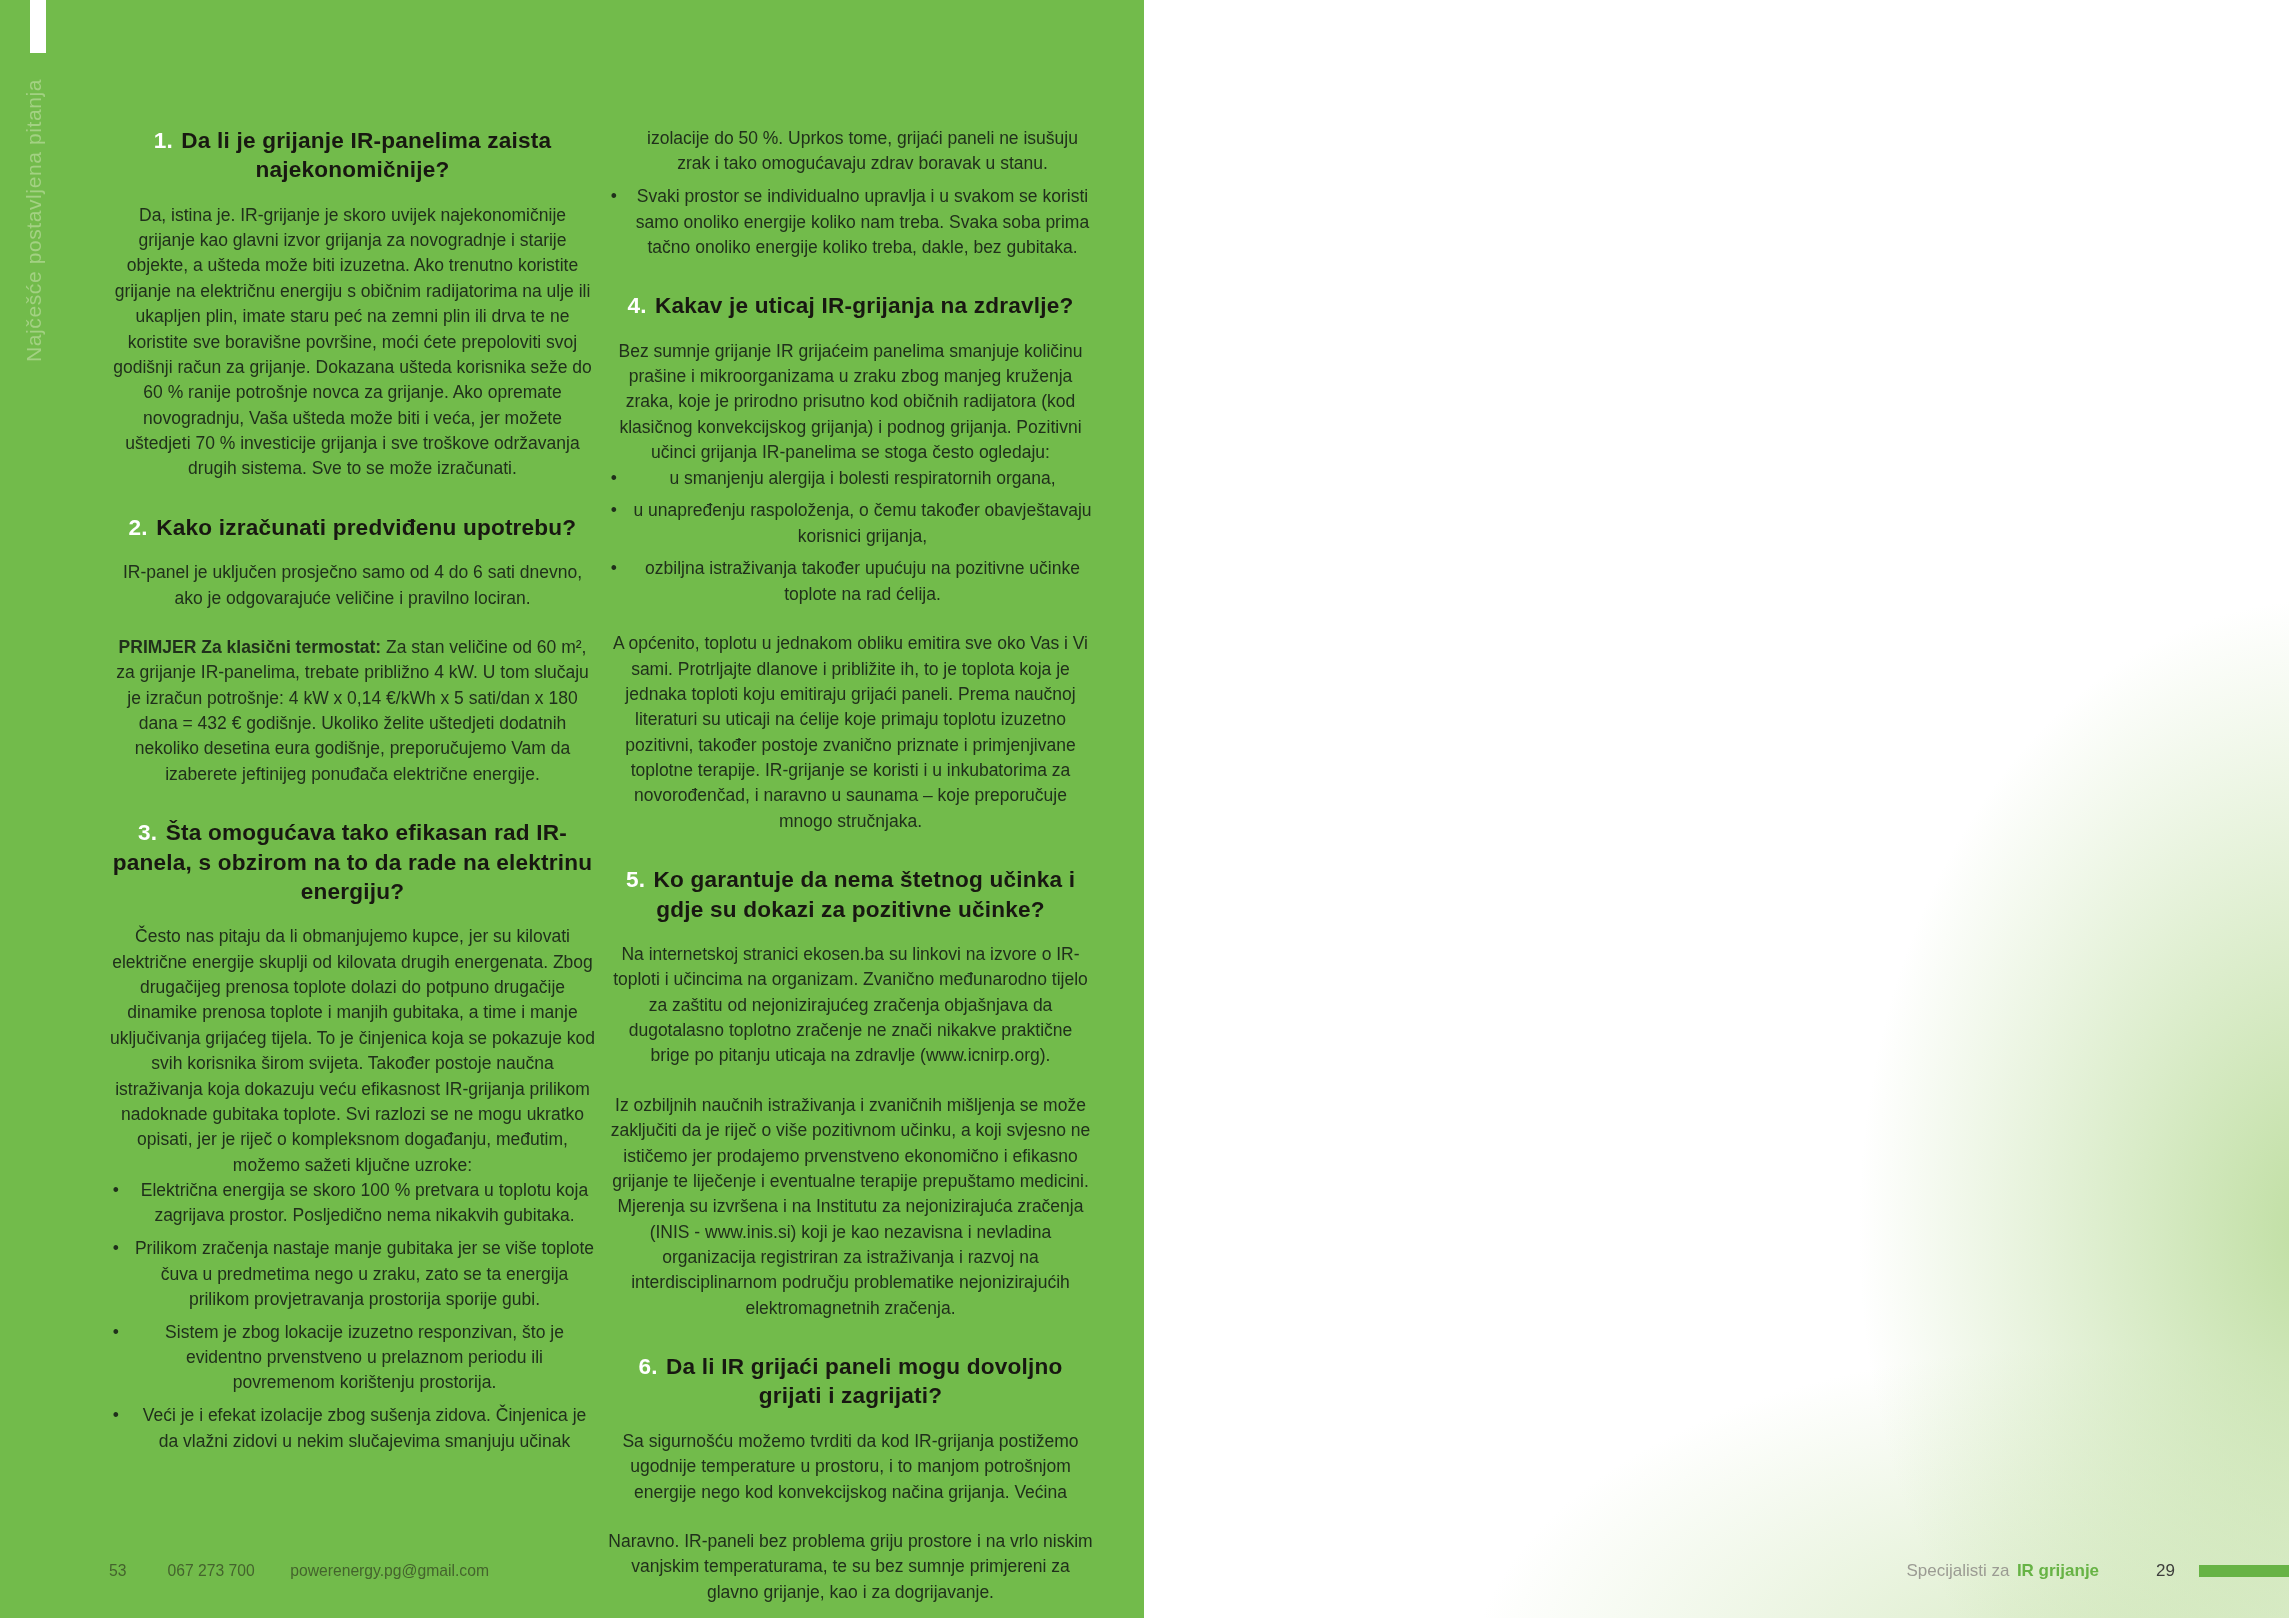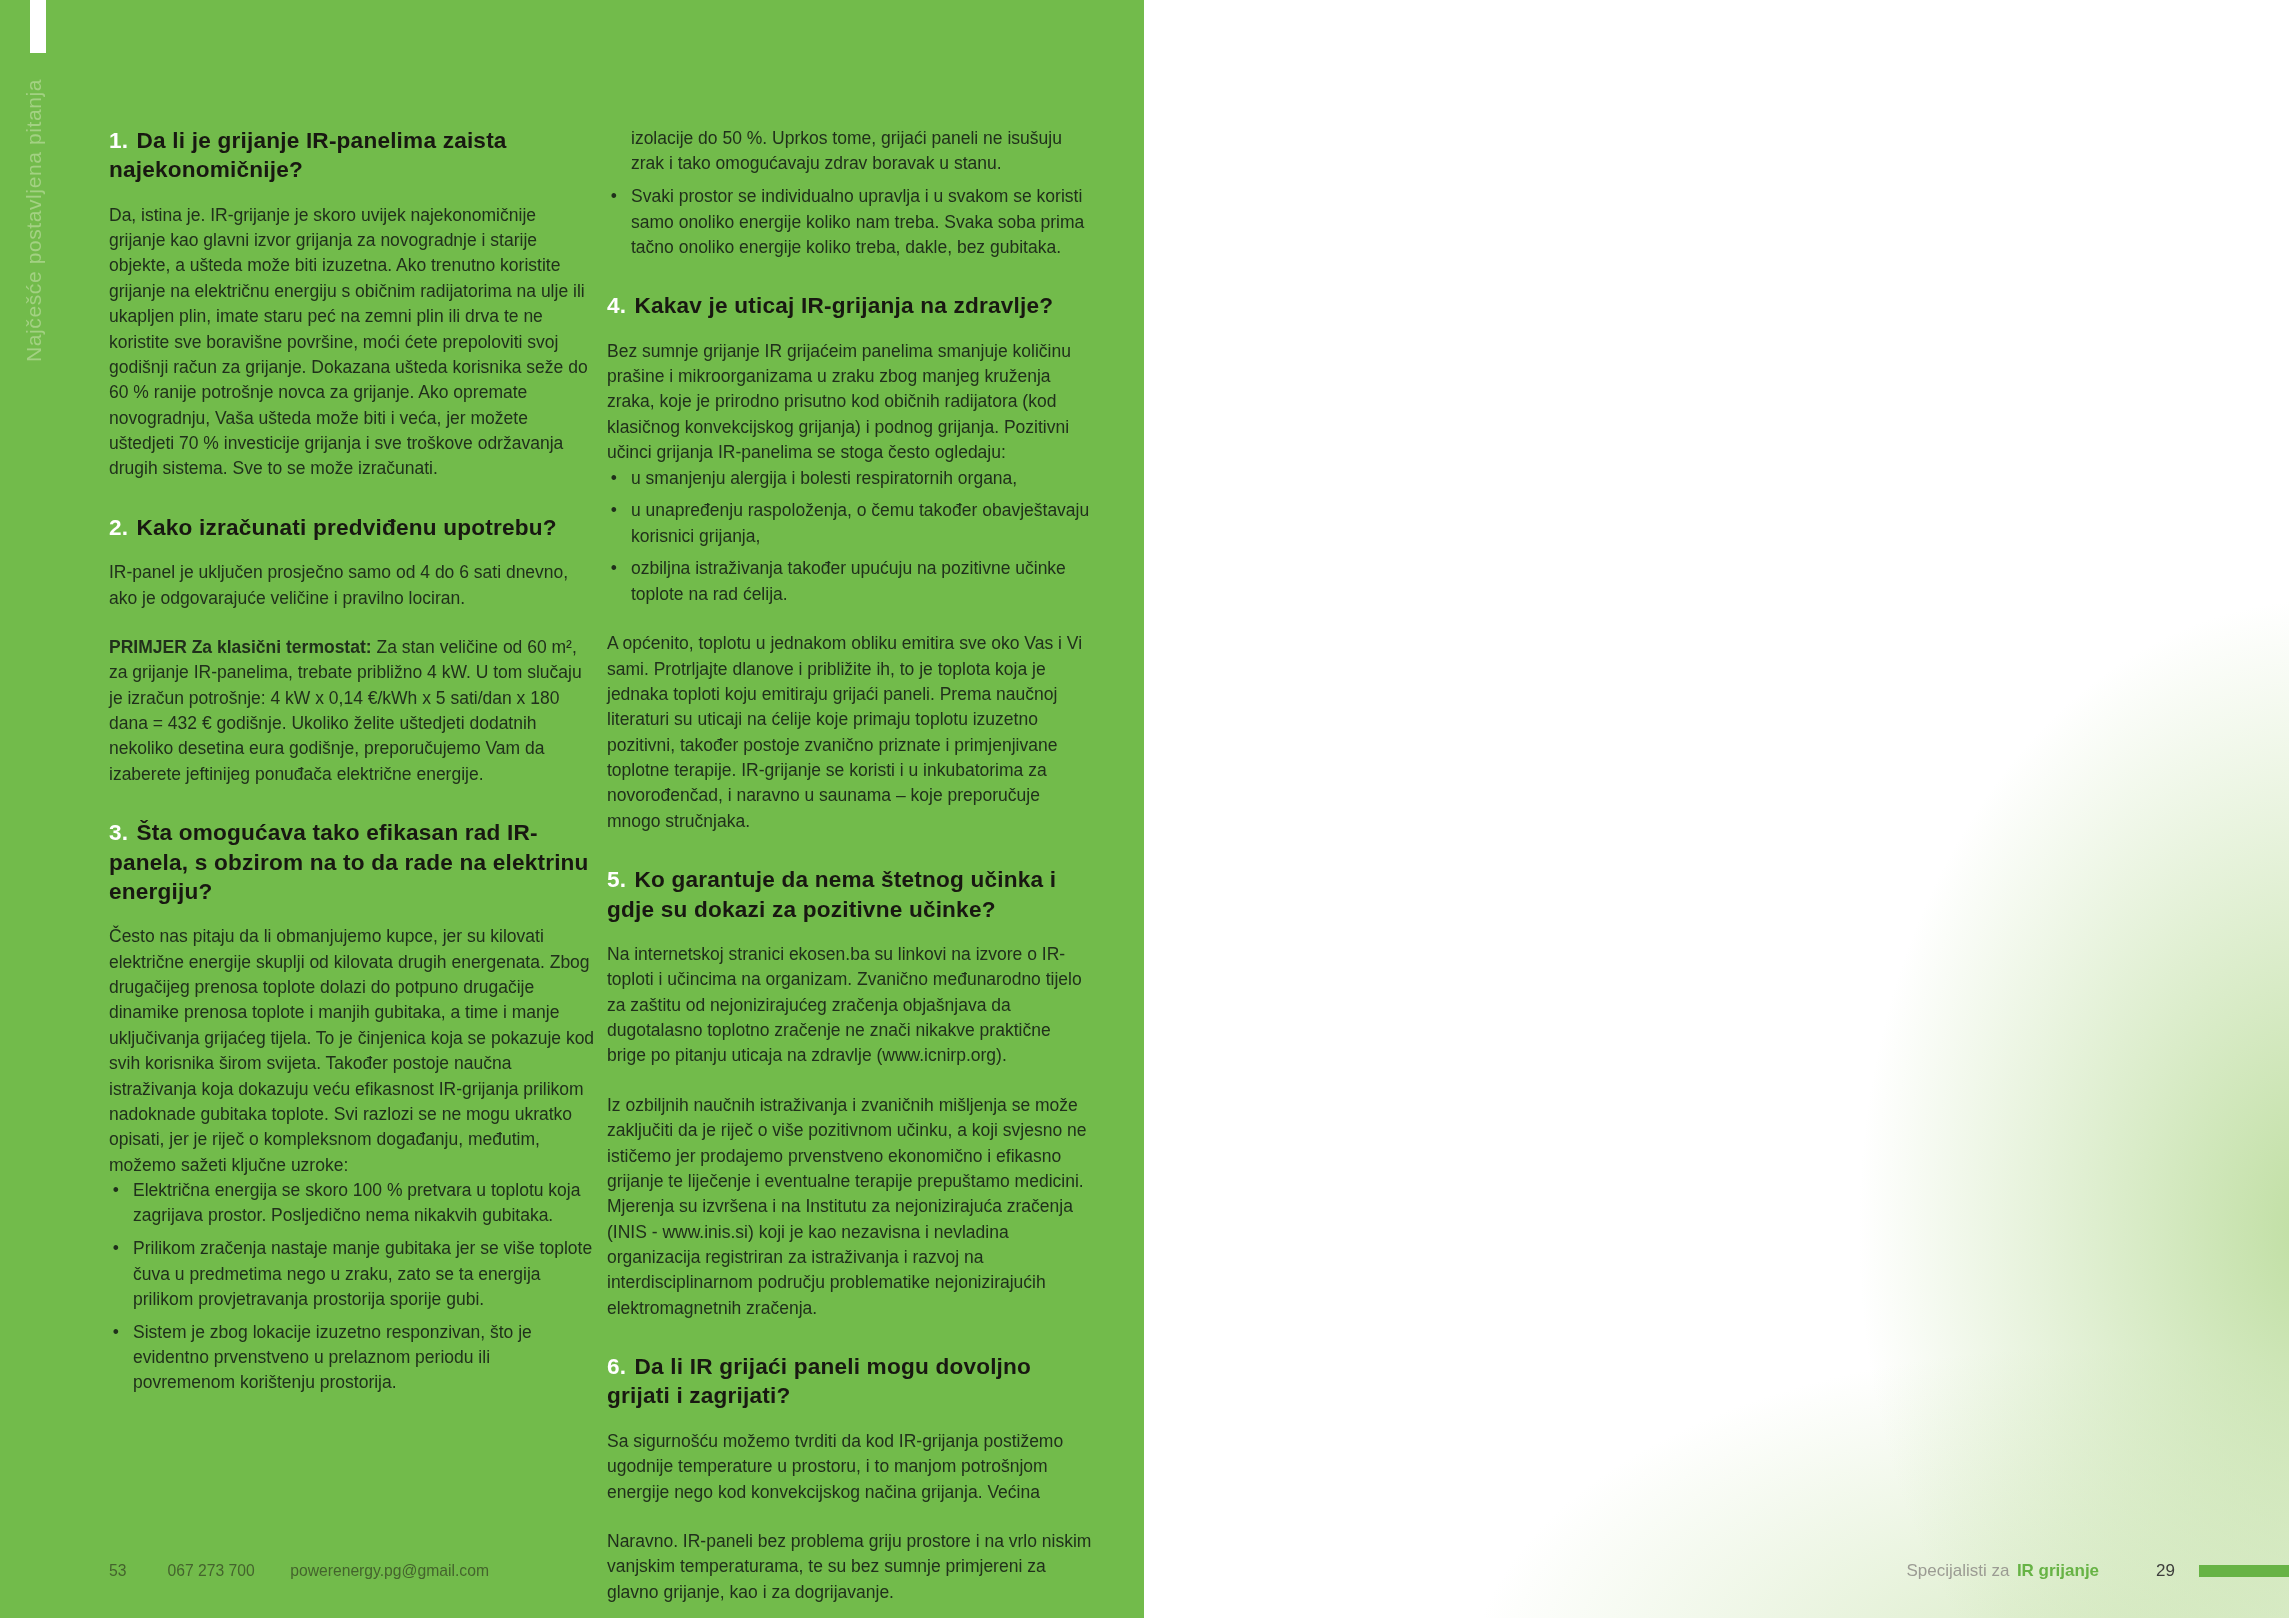--- a/index.html
+++ b/index.html
@@ -27,21 +27,21 @@
     font-size:21px;letter-spacing:0.6px;
     white-space:nowrap;
   }
   #side-label-left{left:22px;color:#a3d183;transform:rotate(180deg);}
 
   .col{position:absolute;top:126px;width:487px;font-size:17.5px;line-height:1.45;}
   #col-1,#col-2{color:#20301b;}
   #col-1{left:109px;}
   #col-2{left:607px;}
 
-  .block{margin-top:24px;}
+  .block{margin-top:24px;text-align:center;}
   .col > .block:first-child{margin-top:0;}
   .question{margin-top:31px;font-size:22.6px;line-height:1.3;font-weight:bold;color:#181811;letter-spacing:0.2px;}
   .question + .block{margin-top:18px;}
   .qnum{font-weight:bold;margin-right:8.3px;}
   #page-left-content .qnum{color:#ffffff;}
   .para{margin-bottom:0;}
   .para .bold-prefix{font-weight:bold;}
   ul.bullets{margin:0;padding:0;list-style:none;}
   ul.bullets li{position:relative;padding-left:24px;margin-top:7.4px;}
   ul.bullets li:first-child{margin-top:0;}
@@ -78,20 +78,21 @@
           <p class="block para">Da, istina je. IR-grijanje je skoro uvijek najekonomičnije grijanje kao glavni izvor grijanja za novogradnje i starije objekte, a ušteda može biti izuzetna. Ako trenutno koristite grijanje na električnu energiju s običnim radijatorima na ulje ili ukapljen plin, imate staru peć na zemni plin ili drva te ne koristite sve boravišne površine, moći ćete prepoloviti svoj godišnji račun za grijanje. Dokazana ušteda korisnika seže do 60 % ranije potrošnje novca za grijanje. Ako opremate novogradnju, Vaša ušteda može biti i veća, jer možete uštedjeti 70 % investicije grijanja i sve troškove održavanja drugih sistema. Sve to se može izračunati.</p>
           <div class="block question"><span class="qnum">2.</span><span class="qtext">Kako izračunati predviđenu upotrebu?</span></div>
           <p class="block para">IR-panel je uključen prosječno samo od 4 do 6 sati dnevno, ako je odgovarajuće veličine i pravilno lociran.</p>
           <p class="block para"><span class="bold-prefix">PRIMJER Za klasični termostat:</span><span> Za stan veličine od 60 m², za grijanje IR-panelima, trebate približno 4 kW. U tom slučaju je izračun potrošnje: 4 kW x 0,14 €/kWh x 5 sati/dan x 180 dana = 432 € godišnje. Ukoliko želite uštedjeti dodatnih nekoliko desetina eura godišnje, preporučujemo Vam da izaberete jeftinijeg ponuđača električne energije.</span></p>
           <div class="block question"><span class="qnum">3.</span><span class="qtext">Šta omogućava tako efikasan rad IR-panela, s obzirom na to da rade na elektrinu energiju?</span></div>
           <p class="block para">Često nas pitaju da li obmanjujemo kupce, jer su kilovati električne energije skuplji od kilovata drugih energenata. Zbog drugačijeg prenosa toplote dolazi do potpuno drugačije dinamike prenosa toplote i manjih gubitaka, a time i manje uključivanja grijaćeg tijela. To je činjenica koja se pokazuje kod svih korisnika širom svijeta. Također postoje naučna istraživanja koja dokazuju veću efikasnost IR-grijanja prilikom nadoknade gubitaka toplote. Svi razlozi se ne mogu ukratko opisati, jer je riječ o kompleksnom događanju, međutim, možemo sažeti ključne uzroke:</p>
           <ul class="block bullets">
             <li>Električna energija se skoro 100 % pretvara u toplotu koja zagrijava prostor. Posljedično nema nikakvih gubitaka.</li>
             <li>Prilikom zračenja nastaje manje gubitaka jer se više toplote čuva u predmetima nego u zraku, zato se ta energija prilikom provjetravanja prostorija sporije gubi.</li>
             <li>Sistem je zbog lokacije izuzetno responzivan, što je evidentno prvenstveno u prelaznom periodu ili povremenom korištenju prostorija.</li>
+            <li>Veći je i efekat izolacije zbog sušenja zidova. Činjenica je da vlažni zidovi u nekim slučajevima smanjuju učinak</li>
           </ul>
         </div>
       <div id="col-2" class="col">
           <ul class="block bullets">
             <li class="continuation">izolacije do 50 %. Uprkos tome, grijaći paneli ne isušuju zrak i tako omogućavaju zdrav boravak u stanu.</li>
             <li>Svaki prostor se individualno upravlja i u svakom se koristi samo onoliko energije koliko nam treba. Svaka soba prima tačno onoliko energije koliko treba, dakle, bez gubitaka.</li>
           </ul>
           <div class="block question"><span class="qnum">4.</span><span class="qtext">Kakav je uticaj IR-grijanja na zdravlje?</span></div>
           <p class="block para">Bez sumnje grijanje IR grijaćeim panelima smanjuje količinu prašine i mikroorganizama u zraku zbog manjeg kruženja zraka, koje je prirodno prisutno kod običnih radijatora (kod klasičnog konvekcijskog grijanja) i podnog grijanja. Pozitivni učinci grijanja IR-panelima se stoga često ogledaju:</p>
           <ul class="block bullets">

